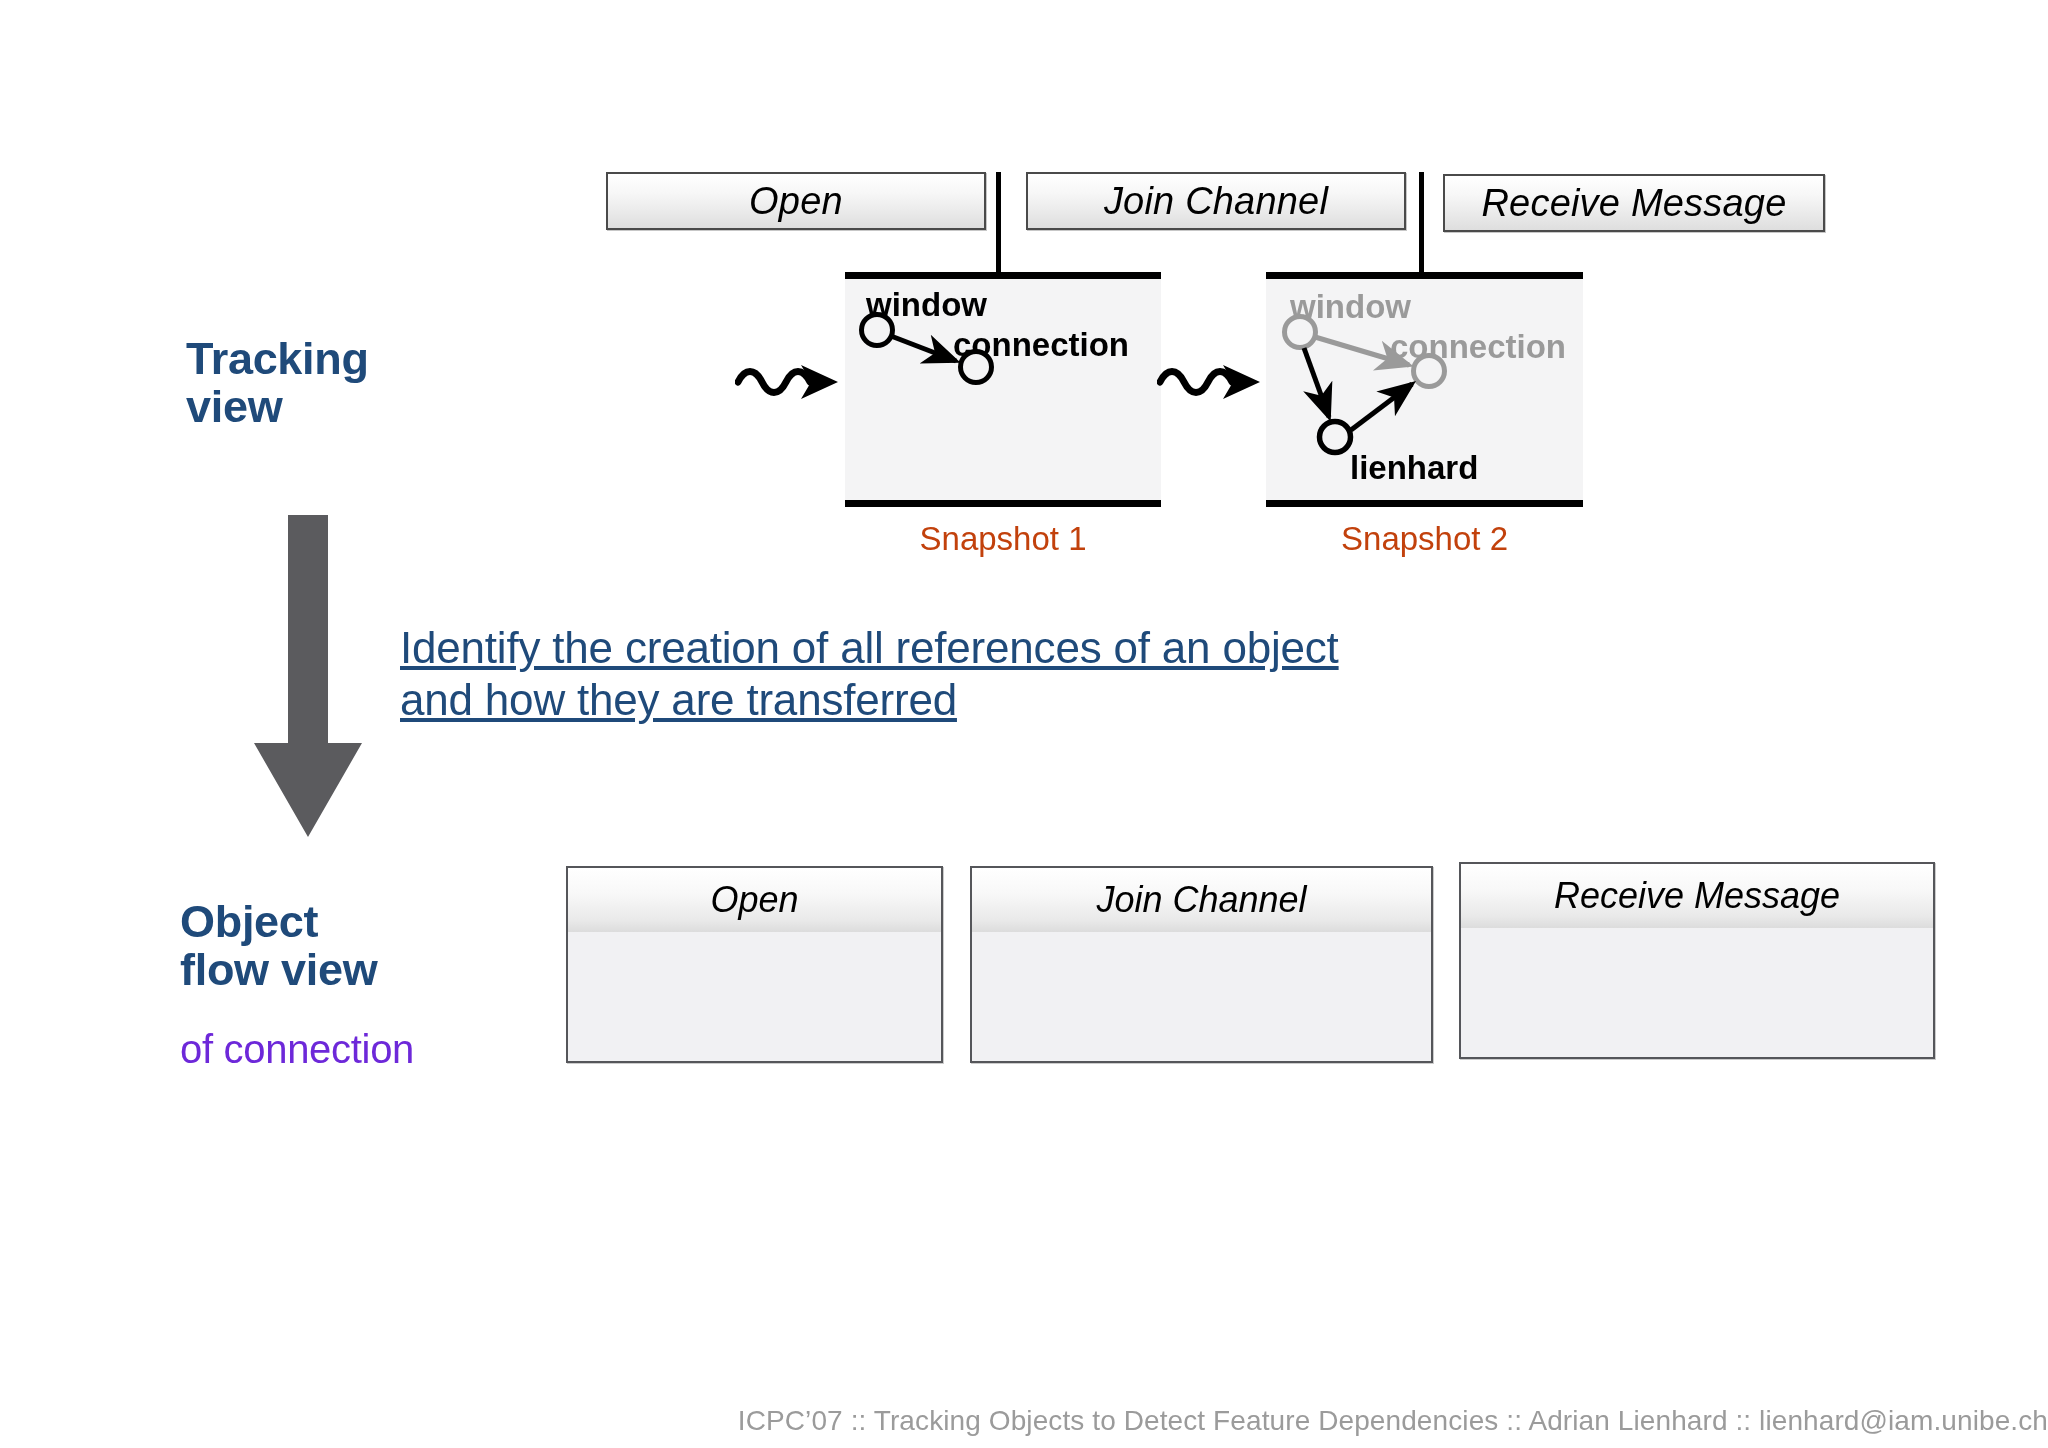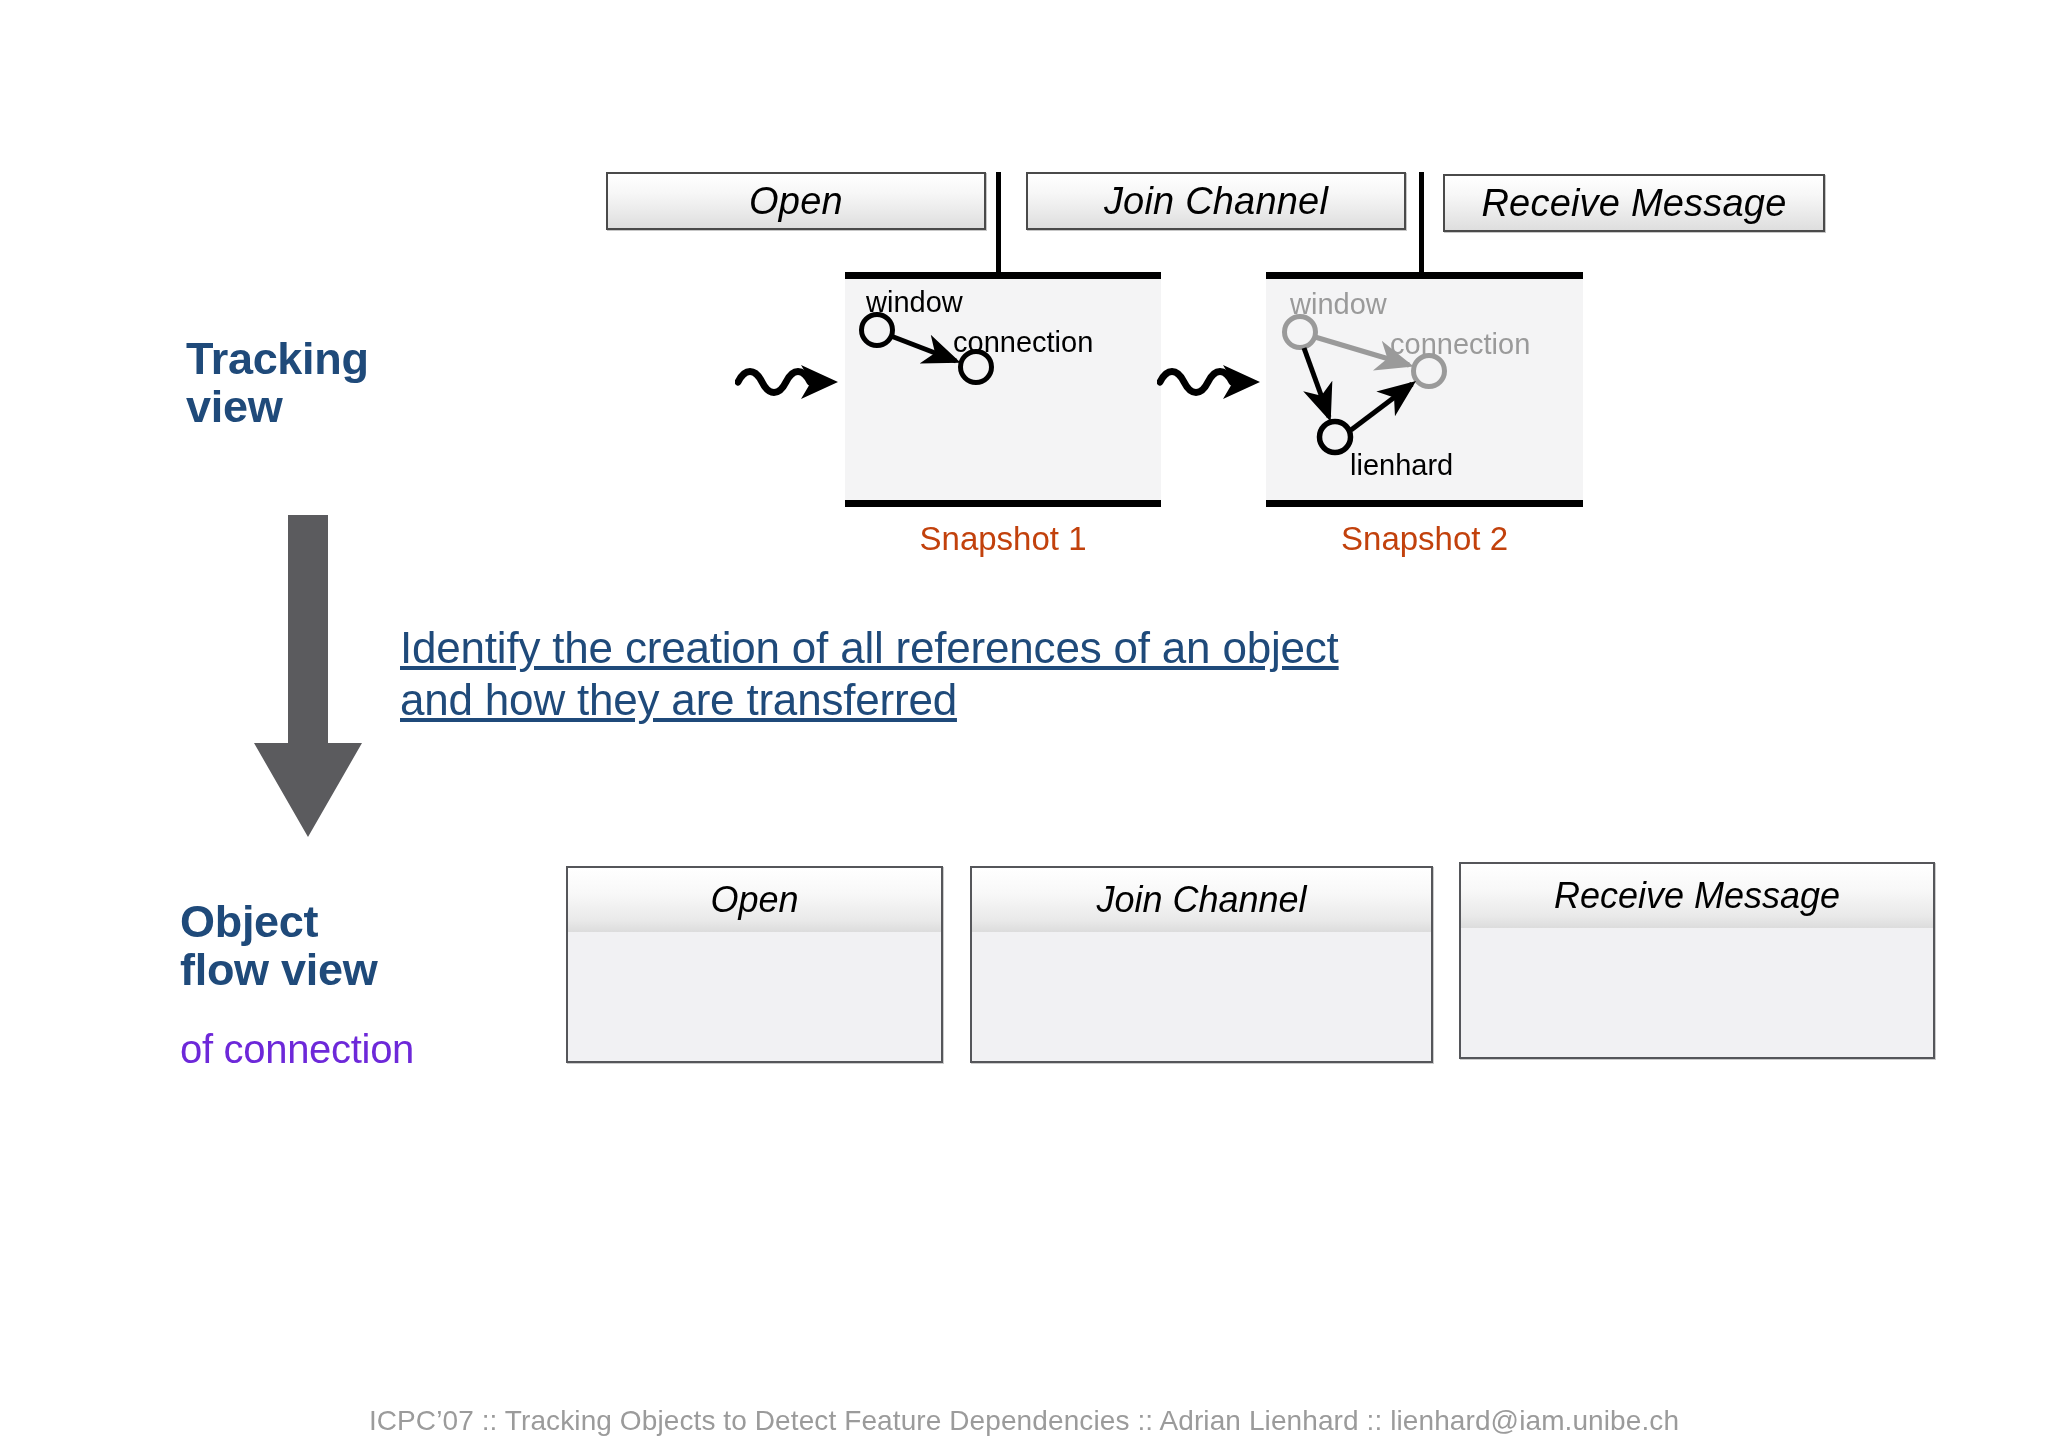--- a/index.html
+++ b/index.html
@@ -66,23 +66,24 @@
   .snap-caption {
     position: absolute;
     font-size: 33px;
     color: #c2410c;
     text-align: center;
     white-space: nowrap;
   }
 
   .node-label {
     position: absolute;
-    font-size: 29px;
+    font-size: 33px;
     white-space: nowrap;
     color: #000;
+    font-weight: bold;
   }
   .node-label.dim { color: #9a9a9a; }
 
   
   .head-blue {
     position: absolute;
     color: #1f4a7a;
     font-weight: bold;
     font-size: 45px;
     line-height: 1.06;
@@ -136,21 +137,21 @@
   .flowbox .fb-body {
     background: #f1f1f3;
     height: 100%;
   }
 
   
   .footer {
     position: absolute;
     left: 0;
     right: 0;
-    text-align: center;
+    text-align: right;
     color: #9b9b9b;
     font-size: 28px;
     letter-spacing: 0.1px;
   }
 
   svg { display: block; }
 </style>
 </head>
 <body>
 

